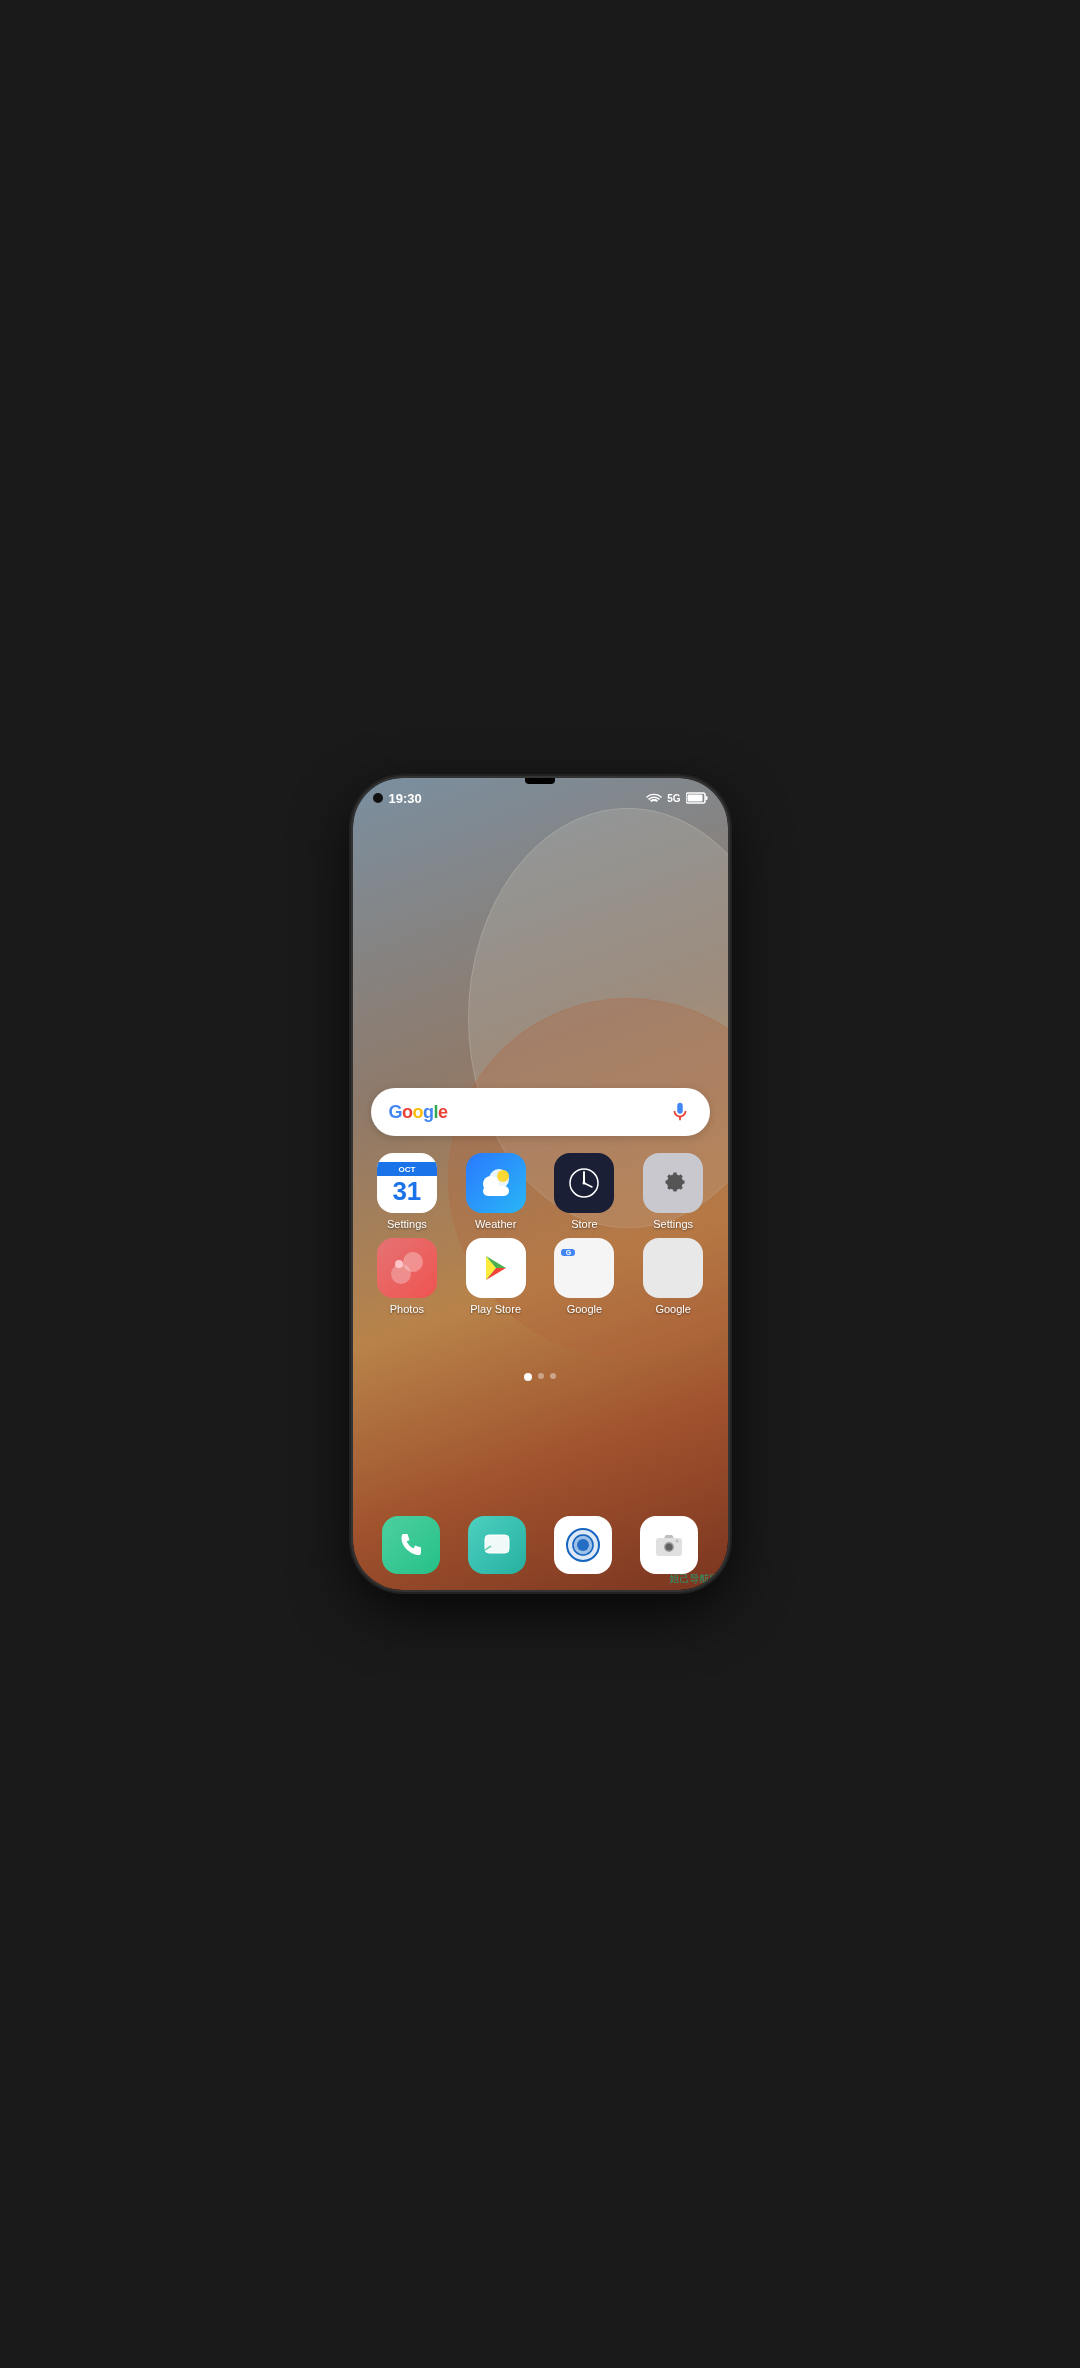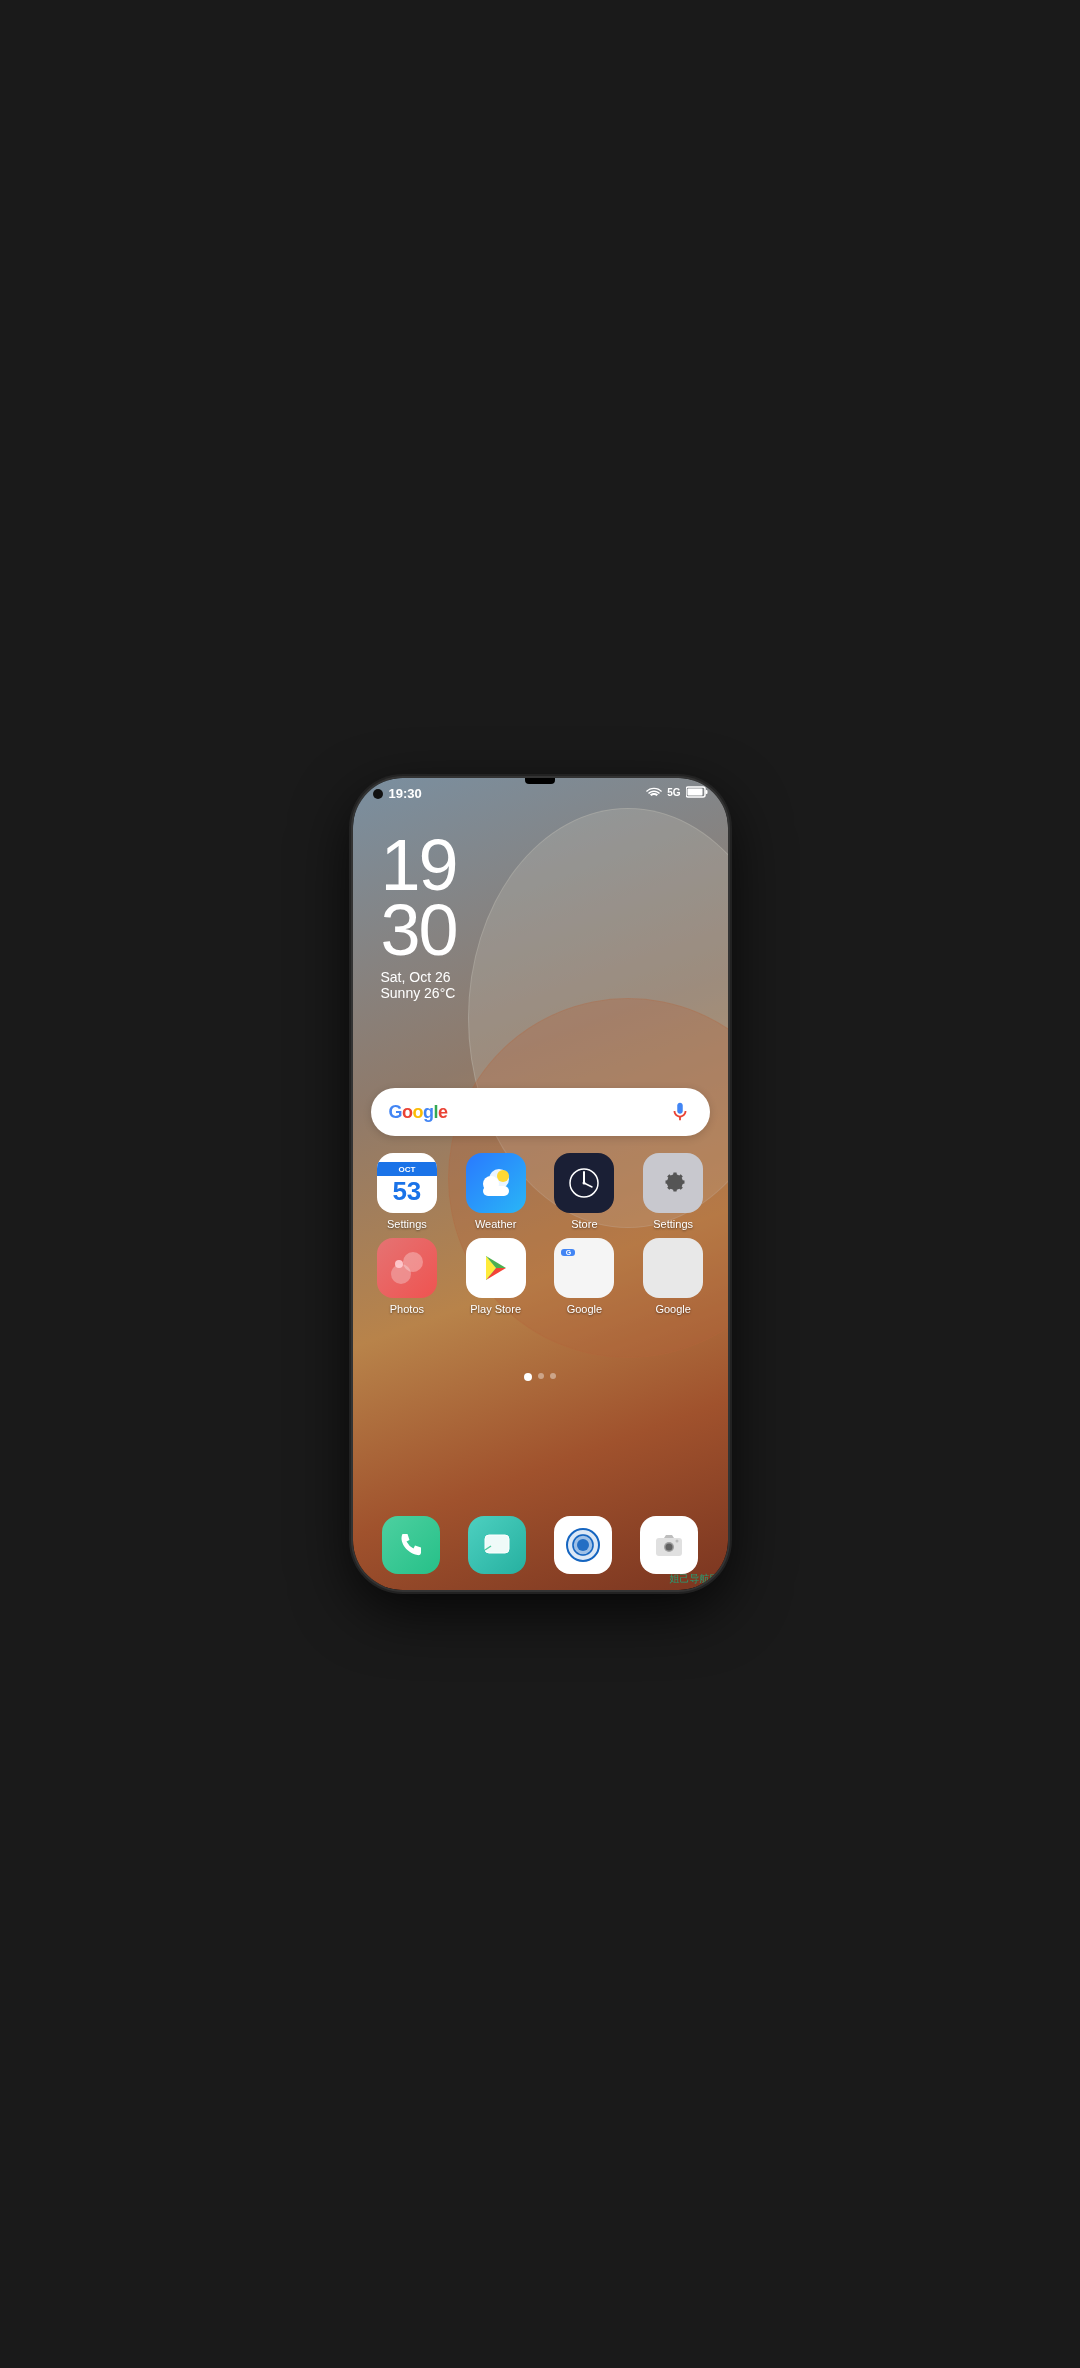--- a/index.html
+++ b/index.html
@@ -47,21 +47,21 @@
       top: 220px;
       right: -80px;
       border: 1px solid rgba(180,100,60,0.2);
     }
     
     .status-bar {
       position: absolute;
       top: 0; left: 0; right: 0;
       height: 32px;
       display: flex;
-      align-items: flex-start;
+      align-items: center;
       justify-content: space-between;
       padding: 8px 20px 0;
       z-index: 10;
       gap: 11px;
     }
     .status-left {
       display: flex;
       align-items: center;
       gap: 6px;
     }
@@ -309,47 +309,39 @@
         </svg>
         <span class="signal-icon" style="font-size:10px;font-weight:700;color:white;">5G</span>
         <svg width="22" height="12" viewBox="0 0 22 12" fill="white">
           <rect x="0" y="1" width="19" height="10" rx="2" ry="2" stroke="white" stroke-width="1.5" fill="none"></rect>
           <rect x="1.5" y="2.5" width="15" height="7" rx="1" fill="white"></rect>
           <rect x="19.5" y="4" width="2" height="4" rx="1" fill="white"></rect>
         </svg>
       </div>
     </div>
 
-    <div class="clock-widget">
-      <div class="clock-time-large">
-        <div>19</div>
-        <div>30</div>
-      </div>
-      <div class="clock-date">Sat, Oct 26</div>
-      <div class="clock-weather">Sunny 26°C</div>
-    </div>
 
     <div class="search-bar">
       <div class="google-logo">
         <span class="g-blue">G</span><span class="g-red">o</span><span class="g-yellow">o</span><span class="g-blue">g</span><span class="g-green">l</span><span class="g-red">e</span>
       </div>
       <div class="mic-icon">
         <svg width="22" height="22" viewBox="0 0 24 24">
           <path d="M12 14c1.66 0 3-1.34 3-3V5c0-1.66-1.34-3-3-3S9 3.34 9 5v6c0 1.66 1.34 3 3 3z" fill="#4285F4"></path>
           <path d="M17 11c0 2.76-2.24 5-5 5s-5-2.24-5-5H5c0 3.53 2.61 6.43 6 6.92V21h2v-3.08c3.39-.49 6-3.39 6-6.92h-2z" fill="#EA4335"></path>
         </svg>
       </div>
     </div>
 
     <div class="app-grid">
 
       <div class="app-item">
         <div class="app-icon icon-calendar">
           <div class="cal-header">OCT</div>
-          <div class="cal-num">53</div>
+          <div class="cal-num">31</div>
         </div>
         <span class="app-label">Settings</span>
       </div>
 
       <div class="app-item">
         <div class="app-icon icon-weather">
           <svg width="38" height="38" viewBox="0 0 38 38">
             <circle cx="22" cy="15" r="10" fill="white" opacity="0.9"></circle>
             <circle cx="14" cy="20" r="8" fill="white"></circle>
             <rect x="6" y="22" width="26" height="10" rx="5" fill="white"></rect>

